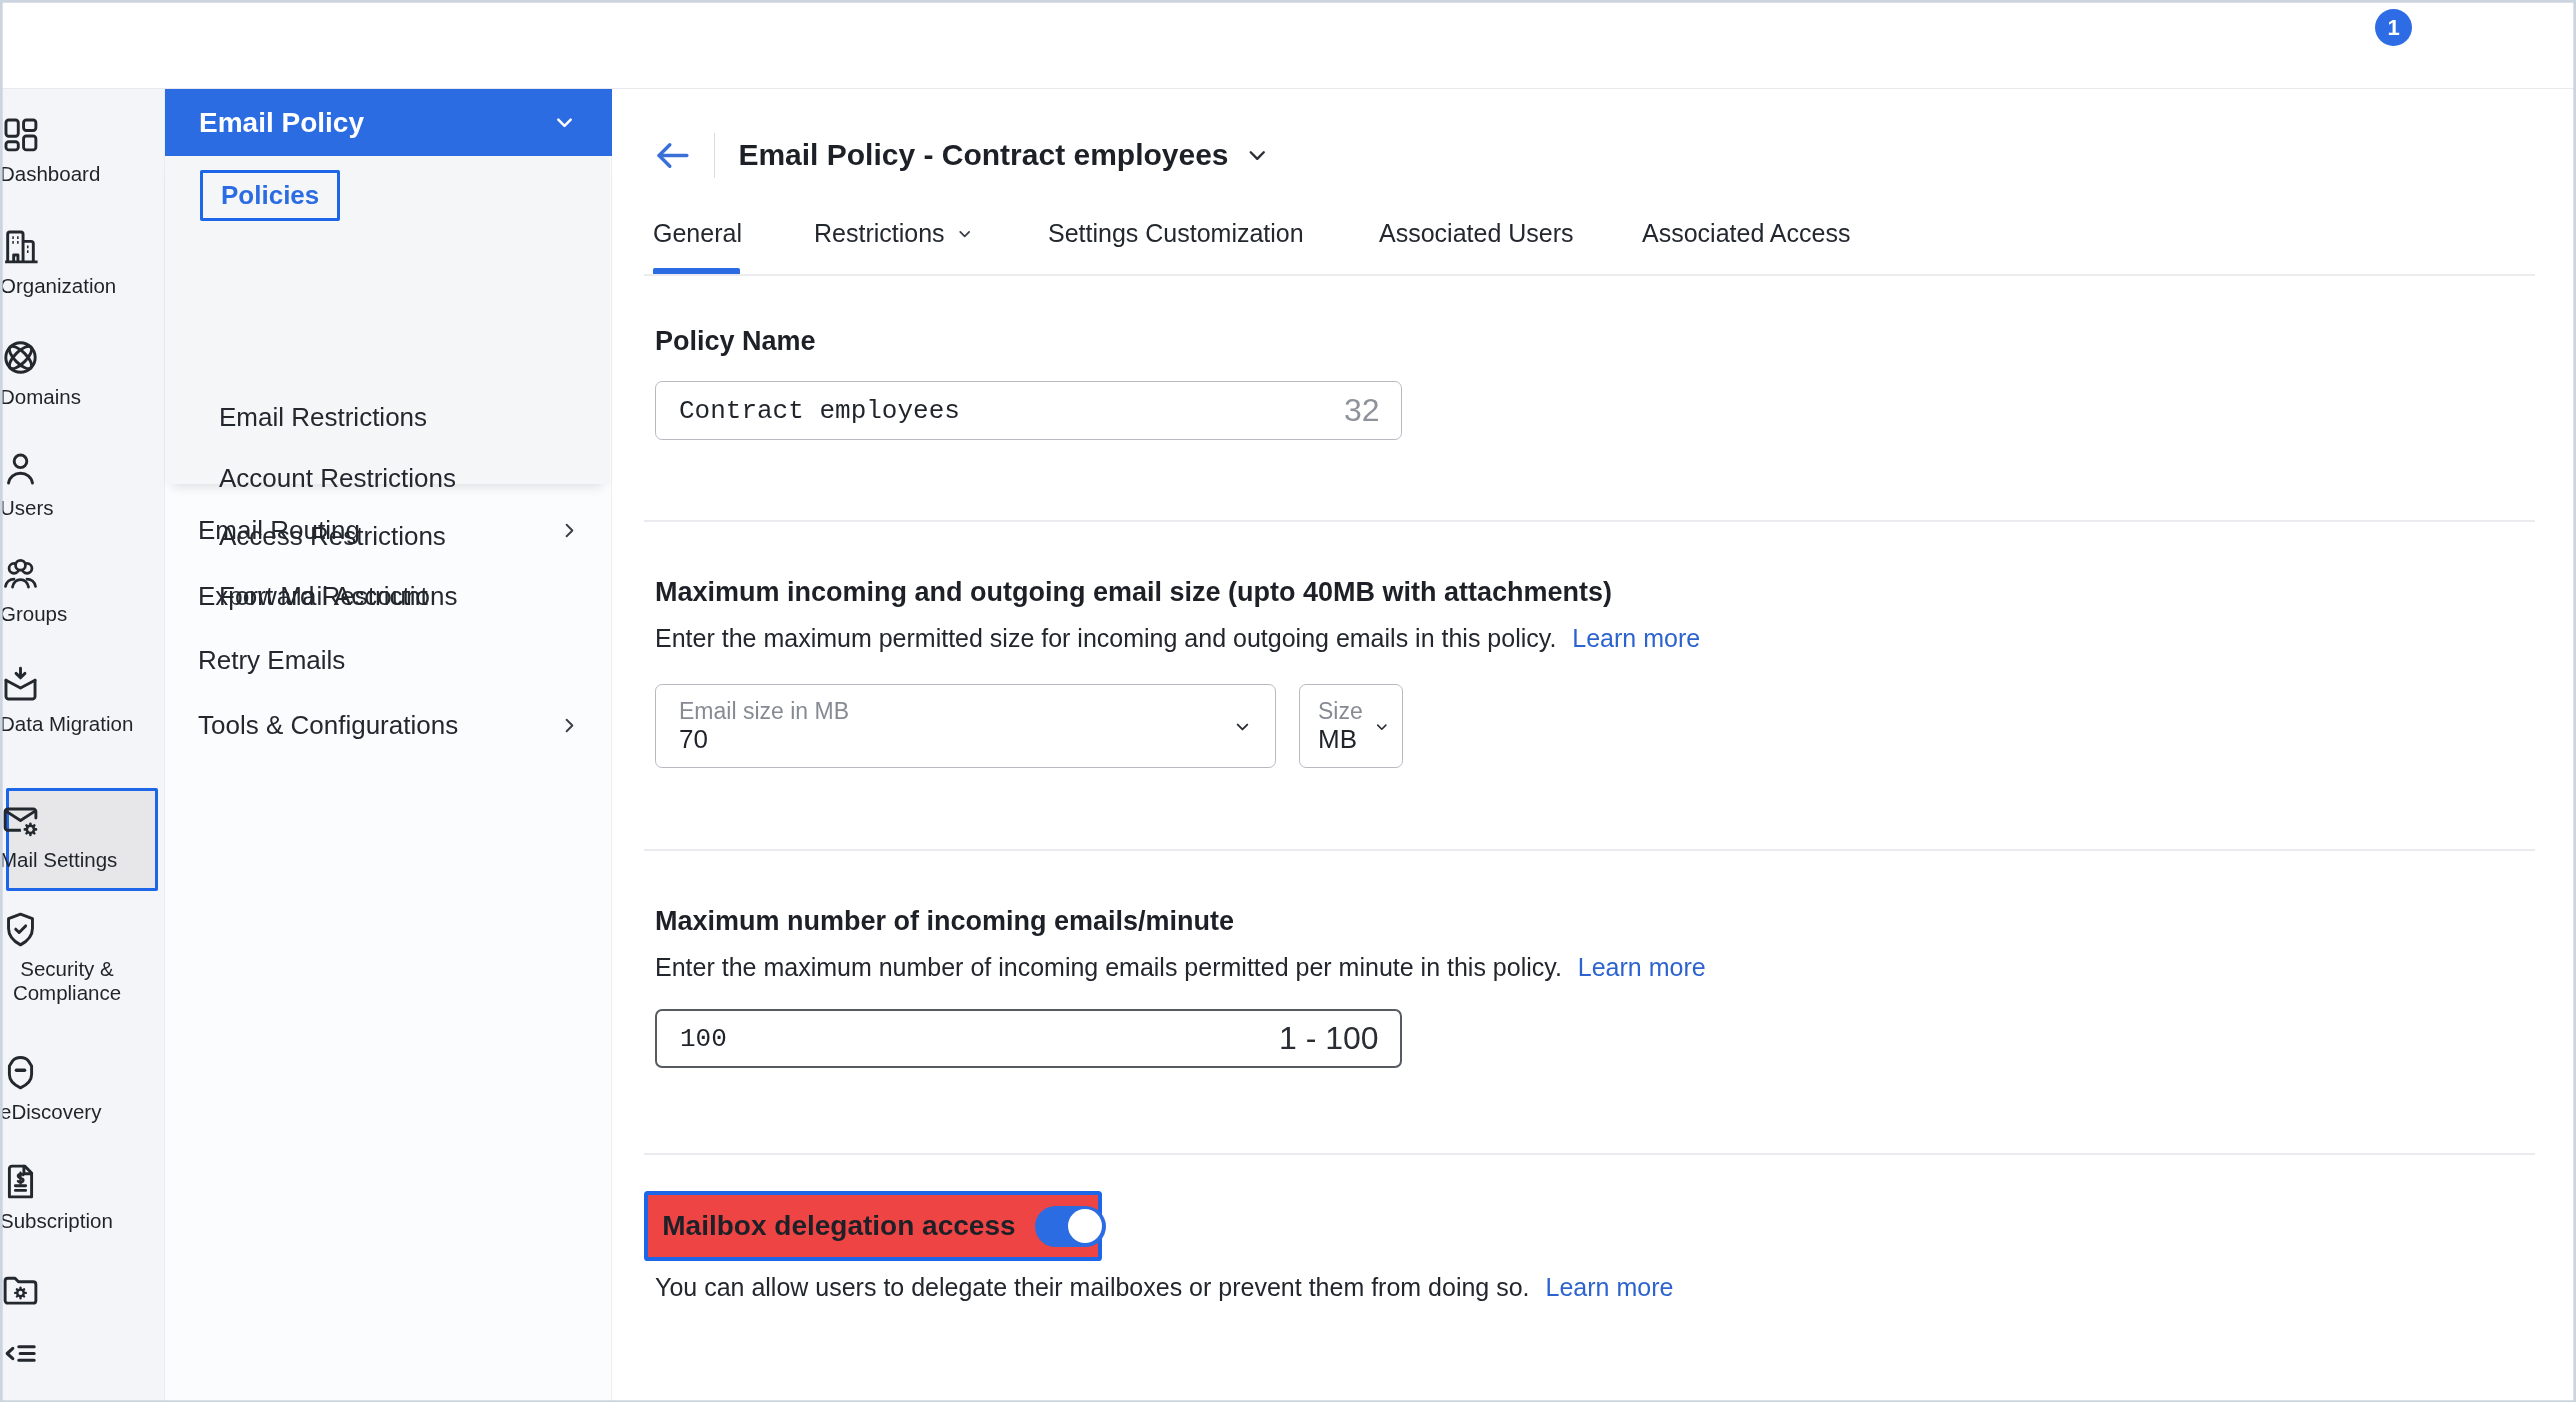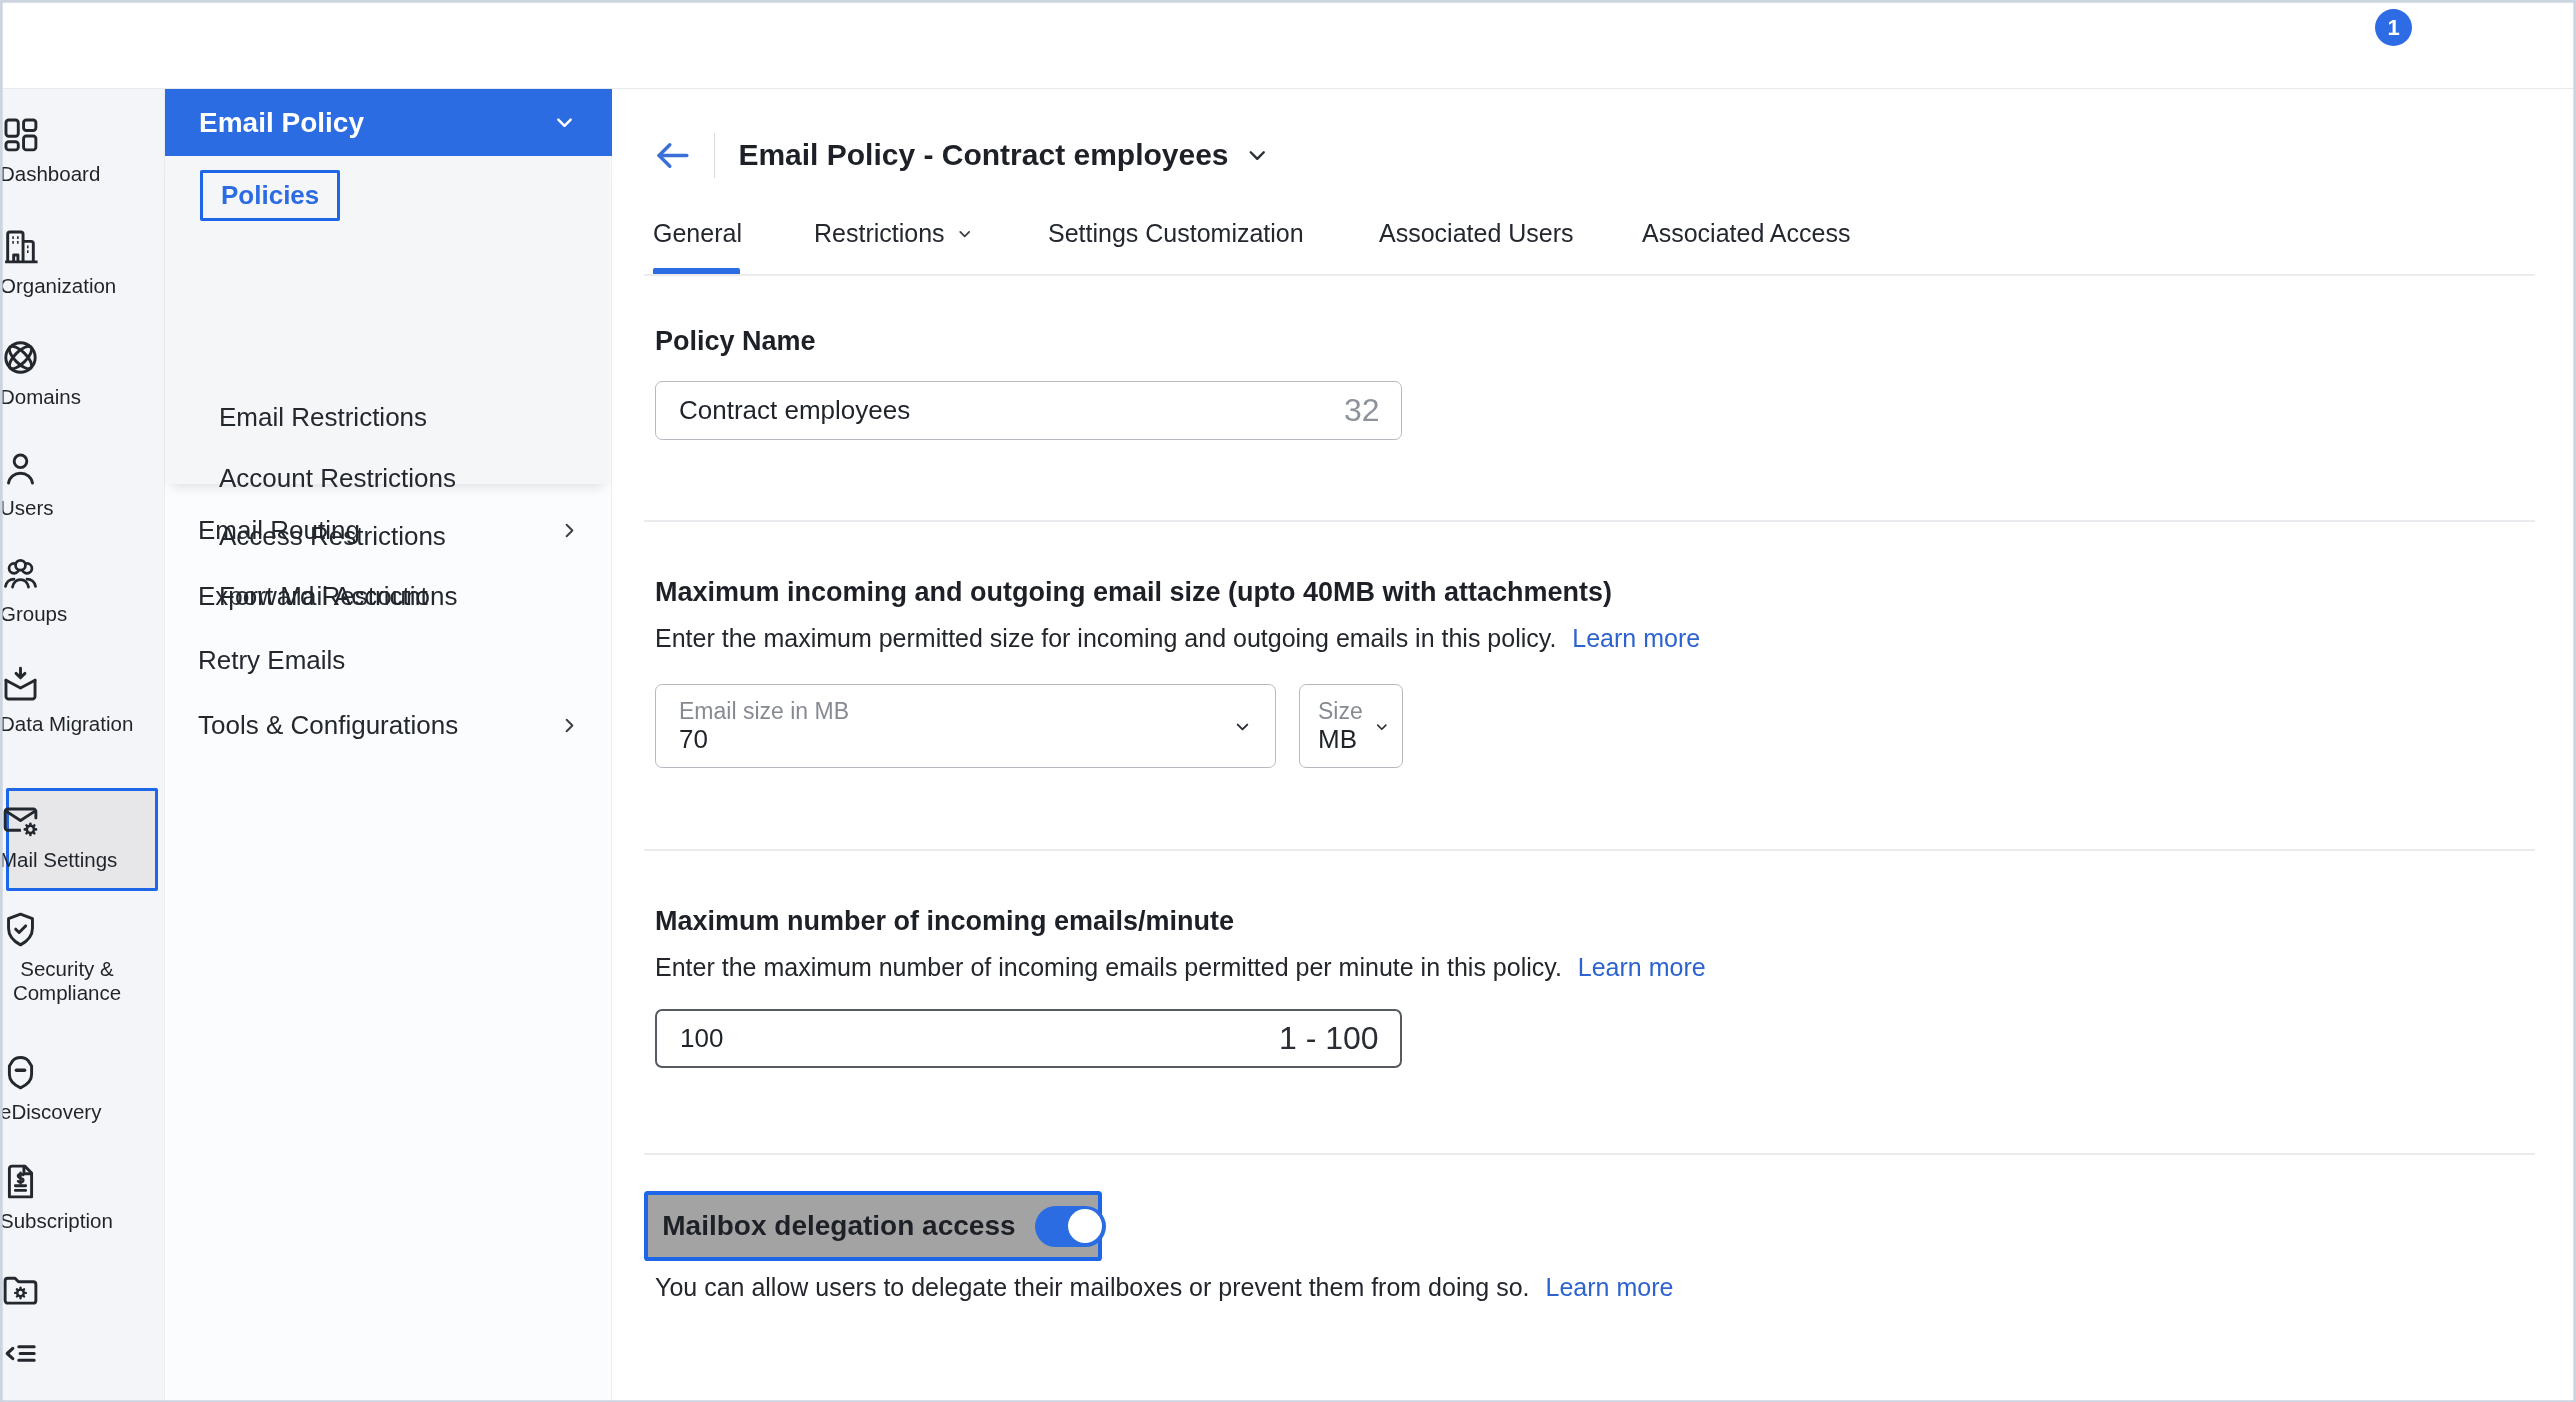--- a/index.html
+++ b/index.html
@@ -60,31 +60,31 @@
   .tab .chev{margin-left:9px}
   .tab-underline{left:653px;top:268px;width:87px;height:7.1px;background:var(--accent);border-radius:1.8px}
   .tabs-divider{left:644px;top:274px;width:1891px;height:1.8px;background:#ececee}
 
   .h-sec{position:absolute;left:655px;font-size:27px;font-weight:700;color:var(--ink);white-space:nowrap}
   .desc{position:absolute;left:655px;font-size:25px;color:#23272d;white-space:nowrap}
   .desc a{color:var(--link);text-decoration:none;margin-left:9px;cursor:pointer}
   .divider{position:absolute;left:644px;width:1891px;height:1.8px;background:var(--divider)}
 
   .field{position:absolute;border:1.8px solid var(--border);border-radius:7.1px;background:#fff;display:flex;align-items:center}
-  .field input{border:0;outline:0;flex:1;font-size:26px;color:#1f232a;font-family:Liberation Sans, sans-serif;padding:0 0 0 23px;background:transparent;min-width:0}
+  .field input{border:0;outline:0;flex:1;font-size:26px;color:#1f232a;font-family:Liberation Mono, monospace;padding:0 0 0 23px;background:transparent;min-width:0}
   .field .suffix{font-size:32px;color:var(--gray);padding-right:21.4px}
   .field.dark{border-color:#565a61;border-width:2.7px}
   .field.dark .suffix{color:#2a2e34}
 
   .dd{position:absolute;border:1.8px solid var(--border);border-radius:7.1px;background:#fff;cursor:pointer}
   .dd .dd-label{position:absolute;left:23px;top:12.5px;font-size:23px;color:#868b93}
   .dd .dd-value{position:absolute;left:23px;bottom:12.5px;font-size:26px;color:#1f232a}
   .dd .chev{position:absolute;color:#2a2f36}
 
-  .deleg-box{left:644px;top:1191px;width:458px;height:70px;border:4.5px solid var(--accent-bright);border-radius:3.6px;background:#a3a3a3;display:flex;align-items:center;padding:0 14.3px 0 14.3px}
+  .deleg-box{left:644px;top:1191px;width:458px;height:70px;border:4.5px solid var(--accent-bright);border-radius:3.6px;background:#ef4444;display:flex;align-items:center;padding:0 14.3px 0 14.3px}
   .deleg-label{font-size:28px;font-weight:700;color:var(--ink);white-space:nowrap}
   .toggle{margin-left:19.6px;width:71px;height:41px;border-radius:20.5px;background:var(--accent);position:relative;cursor:pointer;flex:none}
   .toggle .knob{position:absolute;right:4.5px;top:3.6px;width:34px;height:34px;border-radius:50%;background:#fff}
 
   .chev{flex:none}
 </style>
 </head>
 <body>
 
 <div id="page">

